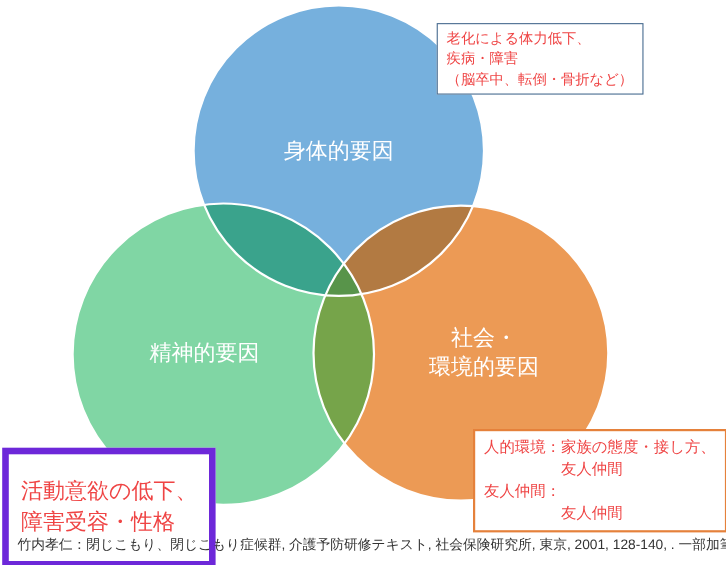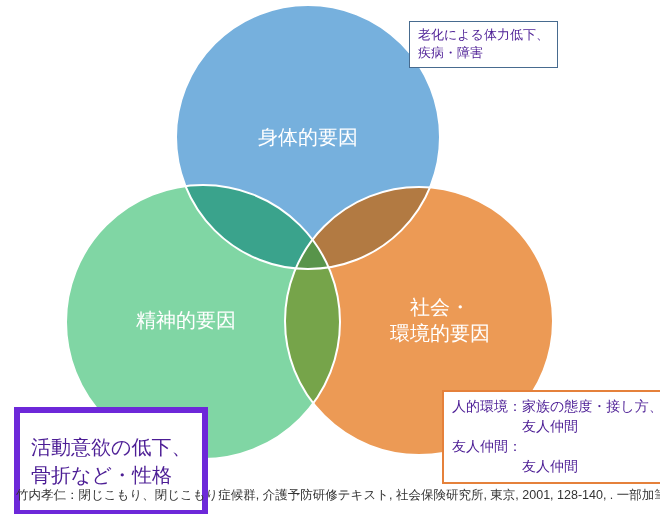--- a/index.html
+++ b/index.html
@@ -2,21 +2,21 @@
 <html><head>
 <meta charset="utf-8">
 <style>
   html, body { margin: 0; padding: 0; background: #ffffff; }
   body { width: 660px; height: 514px; font-family: "Liberation Sans", "DejaVu Sans", sans-serif; }
   #stage { position: relative; width: 660px; height: 514px; overflow: hidden; background: #fff; }
   #venn-svg { position: absolute; left: 0; top: 0; }
 
   .circle-label { font-family: "Liberation Sans", "DejaVu Sans", sans-serif; font-size: 20px; fill: #ffffff; text-anchor: middle; }
 
-  .note-box { position: absolute; background: #ffffff; color: #4c1d95; line-height: 1.42; width: fit-content; margin-left: 12px; }
+  .note-box { position: absolute; background: #ffffff; color: #ef4444; line-height: 1.42; width: fit-content; }
   .note-box .line { white-space: nowrap; }
 
   #physical-box { left: 397px; top: 21px; border: 1px solid #476b8f; padding: 4px 8px; font-size: 13px; }
   #mental-box   { left: 2px;  top: 407px; border: 6px solid #6d28d9; padding: 20px 11px; font-size: 20px; }
   #environment-box { left: 430px; top: 390px; border: 2px solid #e5813b; padding: 5px 8px; font-size: 14px;
                      display: grid; grid-template-columns: max-content max-content max-content; column-gap: 0; }
   #environment-box .env-label { white-space: nowrap; }
   #environment-box .env-value { white-space: nowrap; }
 
   #caption { position: absolute; left: 16px; top: 487px; font-size: 12.5px; color: #333333; white-space: nowrap; }
@@ -58,25 +58,26 @@
 
     <text class="circle-label" x="308" y="144">身体的要因</text>
     <text class="circle-label" x="186" y="327">精神的要因</text>
     <text class="circle-label" x="440" y="314">社会・</text>
     <text class="circle-label" x="440" y="340">環境的要因</text>
   </svg>
 
   <div id="physical-box" class="note-box">
     <div class="line">老化による体力低下、</div>
     <div class="line">疾病・障害</div>
+    <div class="line">（脳卒中、転倒・骨折など）</div>
   </div>
 
   <div id="mental-box" class="note-box">
     <div class="line">活動意欲の低下、</div>
-    <div class="line">骨折など・性格</div>
+    <div class="line">障害受容・性格</div>
   </div>
 
   <div id="environment-box" class="note-box">
     <span class="env-label">人的環境</span>
     <span class="env-colon">：</span>
     <span class="env-value">
       <span>家族の態度・接し方、</span><br>
       <span>友人仲間</span>
     </span>
     <span class="env-label">友人仲間</span>

